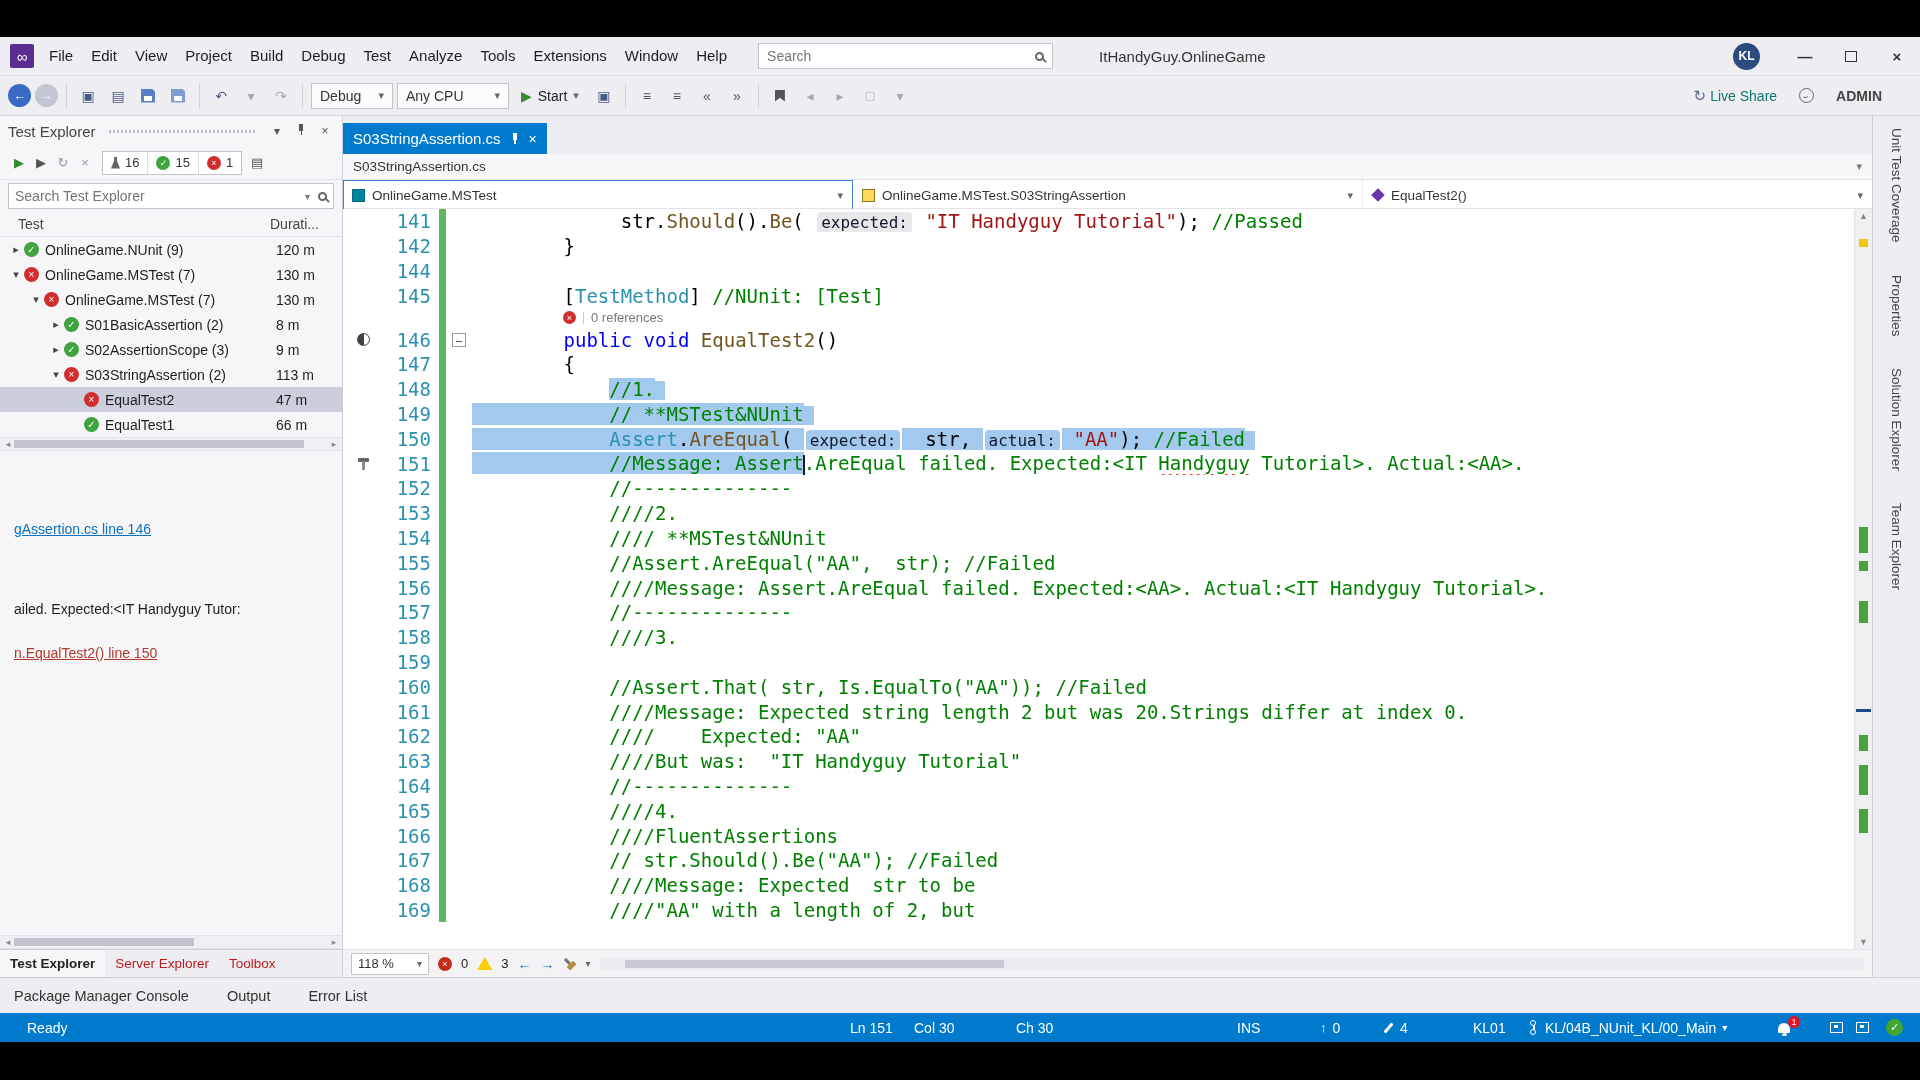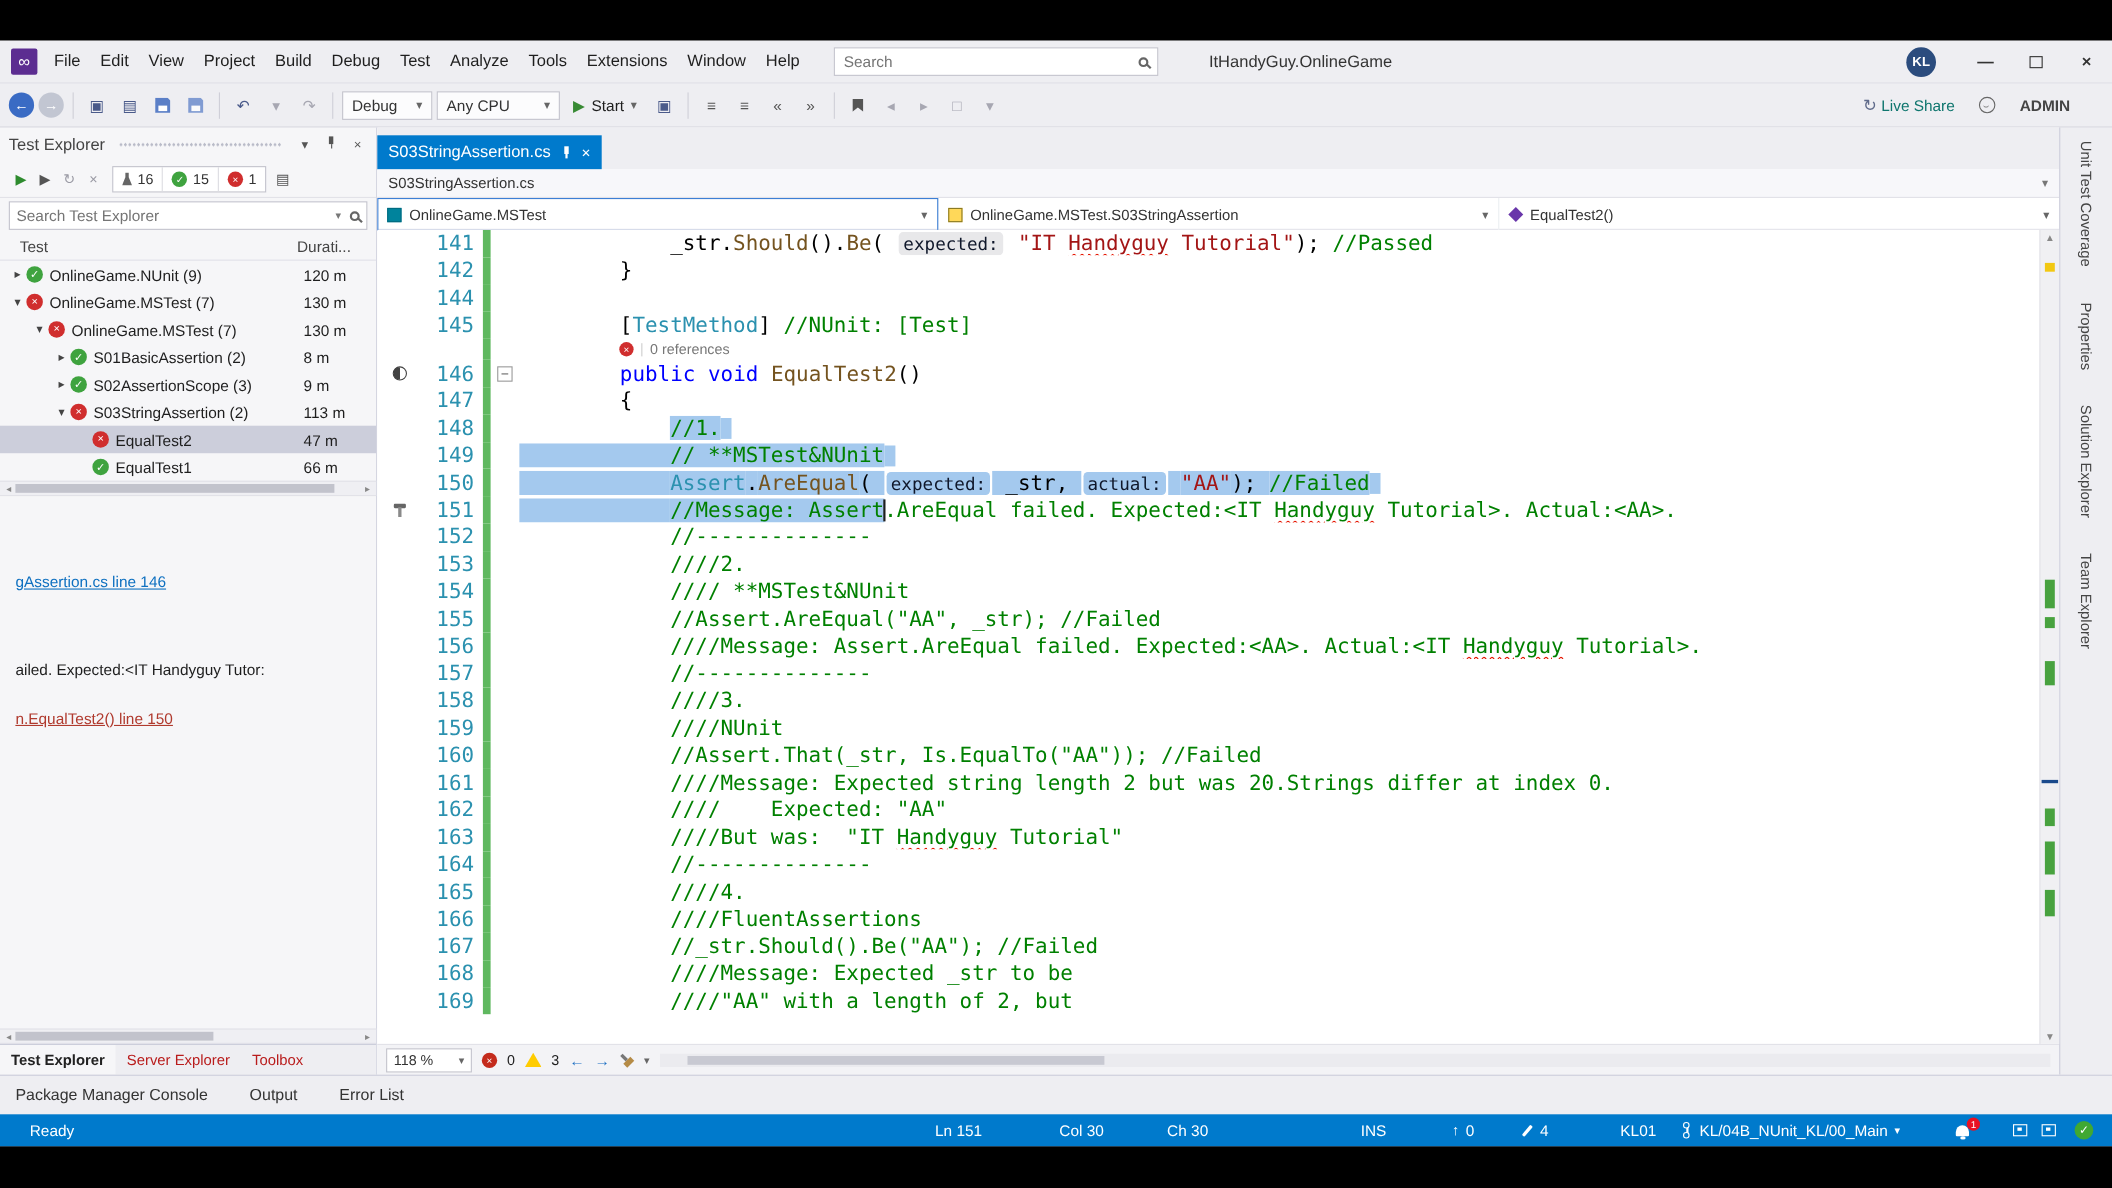--- a/index.html
+++ b/index.html
@@ -543,21 +543,20 @@
               <span class="ln">158</span>
               <span class="chg"></span>
               <span class="out"></span>
               <span class="txt"><span class="sg-c">            ////3.</span></span>
             </div>
             <div class="code-line">
               <span class="lg"></span>
               <span class="ln">159</span>
               <span class="chg"></span>
               <span class="out"></span>
-              <span class="txt"><span class="sg-c">            ////NUnit</span></span>
             </div>
             <div class="code-line">
               <span class="lg"></span>
               <span class="ln">160</span>
               <span class="chg"></span>
               <span class="out"></span>
               <span class="txt"><span class="sg-c">            //Assert.That(_str, Is.EqualTo("AA")); //Failed</span></span>
             </div>
             <div class="code-line">
               <span class="lg"></span>
@@ -665,22 +664,22 @@
 
   <div class="panels-row" id="bottom-panels">
       <span class="panel-tab">Package Manager Console</span>
       <span class="panel-tab">Output</span>
       <span class="panel-tab">Error List</span>
     </div>
 
   <footer class="statusbar">
     <span class="sb" style="left:27px">Ready</span>
     <span class="sb" style="left:850px">Ln 151</span>
-    <span class="sb" style="left:963px">Col 30</span>
-    <span class="sb" style="left:1061px">Ch 30</span>
+    <span class="sb" style="left:914px">Col 30</span>
+    <span class="sb" style="left:1016px">Ch 30</span>
     <span class="sb" style="left:1237px">INS</span>
     <span class="sb sb-up" style="left:1320px">
         <span>0</span>
       </span>
     <span class="sb" style="left:1387px">
         <span class="pencil"></span>
         <span>4</span>
       </span>
     <span class="sb" style="left:1473px">KL01</span>
     <span class="sb" style="left:1527px">

